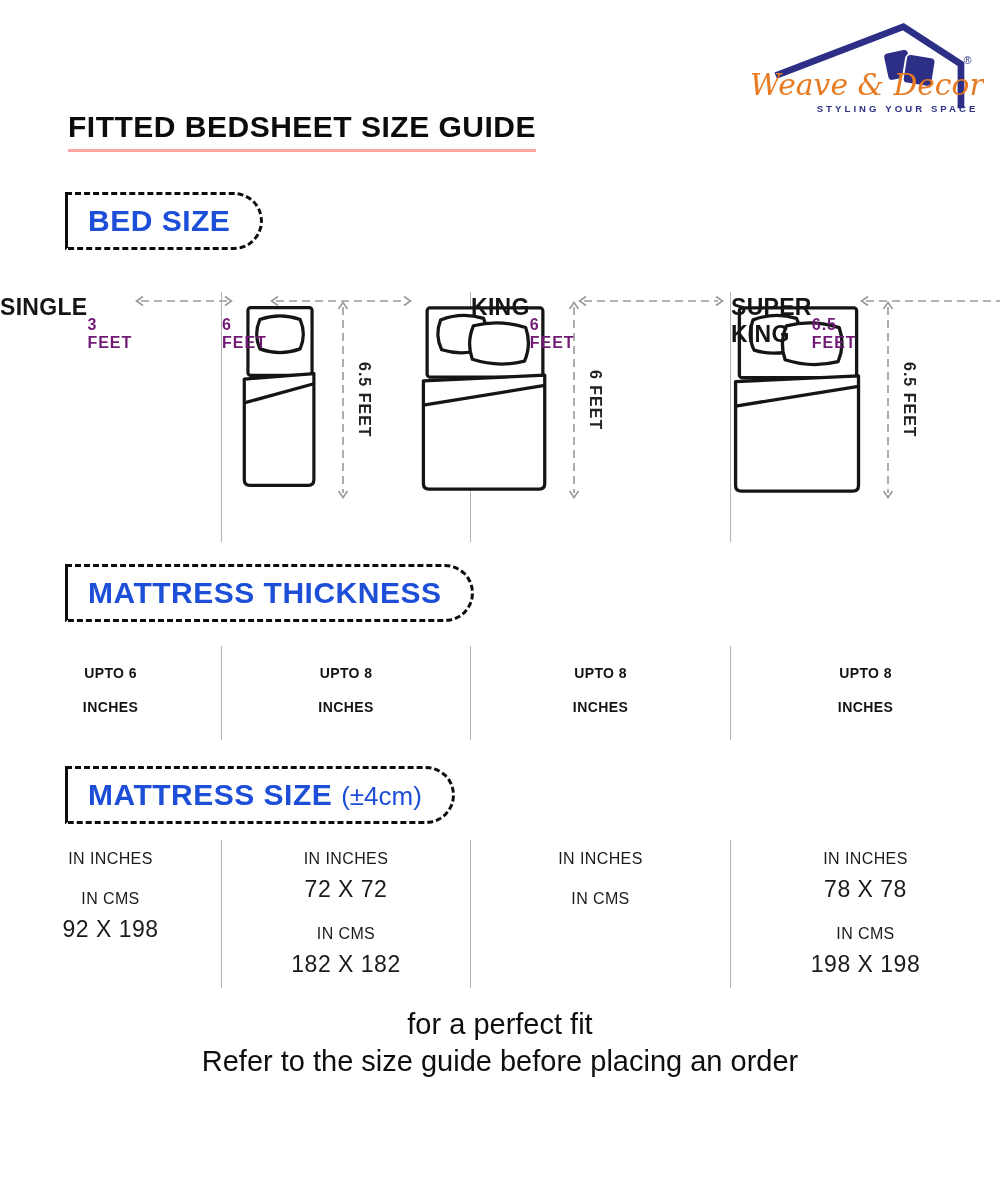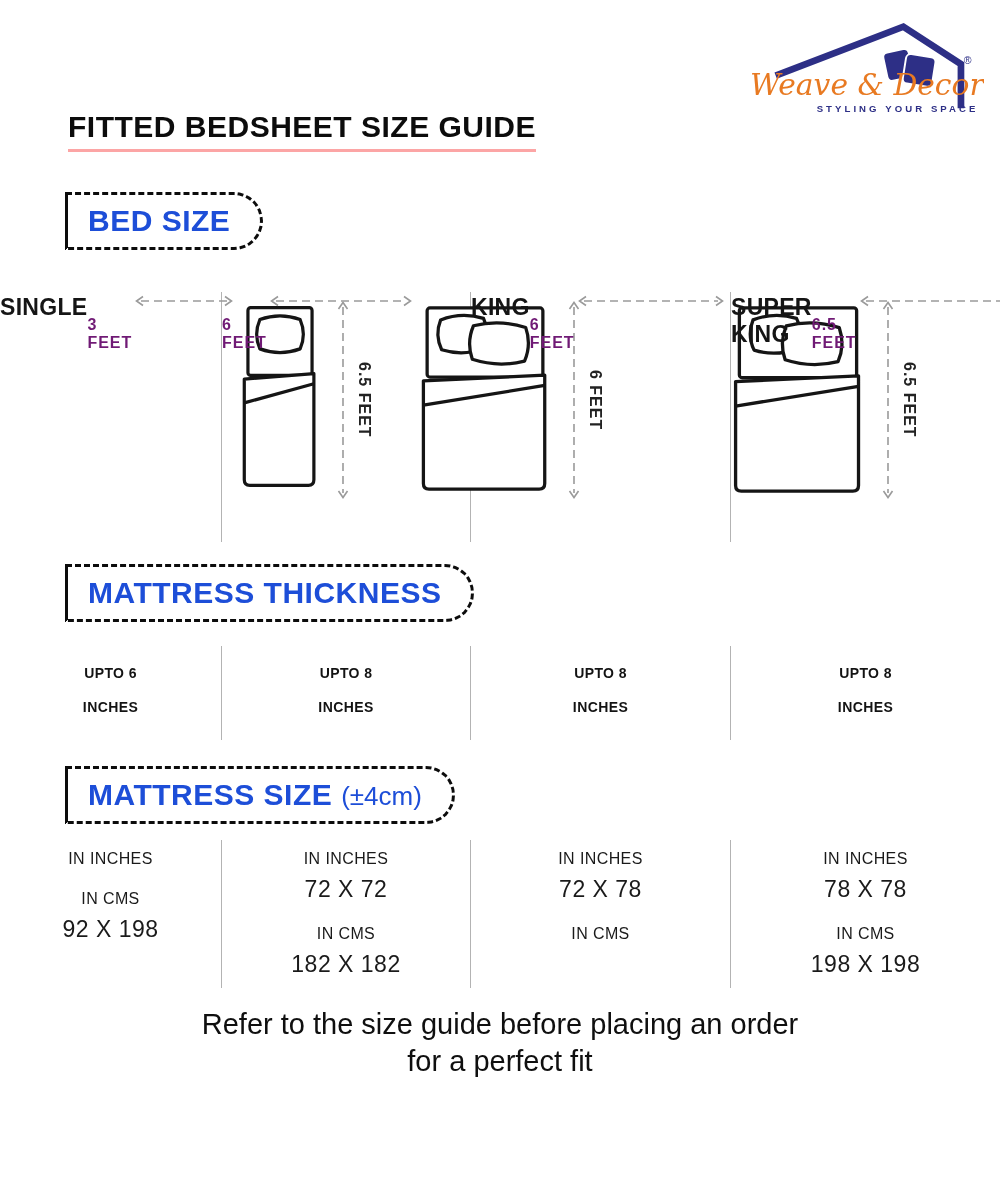--- a/index.html
+++ b/index.html
@@ -224,27 +224,26 @@
     <div class="sheet-value">92 X 198</div>
   </div>
   <div class="cell">
     <div class="sheet-unit">IN INCHES</div>
     <div class="sheet-value">72 X 72</div>
     <div class="sheet-unit sheet-pair2">IN CMS</div>
     <div class="sheet-value">182 X 182</div>
   </div>
   <div class="cell">
     <div class="sheet-unit">IN INCHES</div>
-    <div class="sheet-value">72 X 78</div>
     <div class="sheet-unit sheet-pair2">IN CMS</div>
   </div>
   <div class="cell">
     <div class="sheet-unit">IN INCHES</div>
     <div class="sheet-value">78 X 78</div>
     <div class="sheet-unit sheet-pair2">IN CMS</div>
     <div class="sheet-value">198 X 198</div>
   </div>
 </div>
 
 <div class="footer">
+  <div>for a perfect fit</div>
   <div>Refer to the size guide before placing an order</div>
-  <div>for a perfect fit</div>
 </div>
 
 </body></html>

